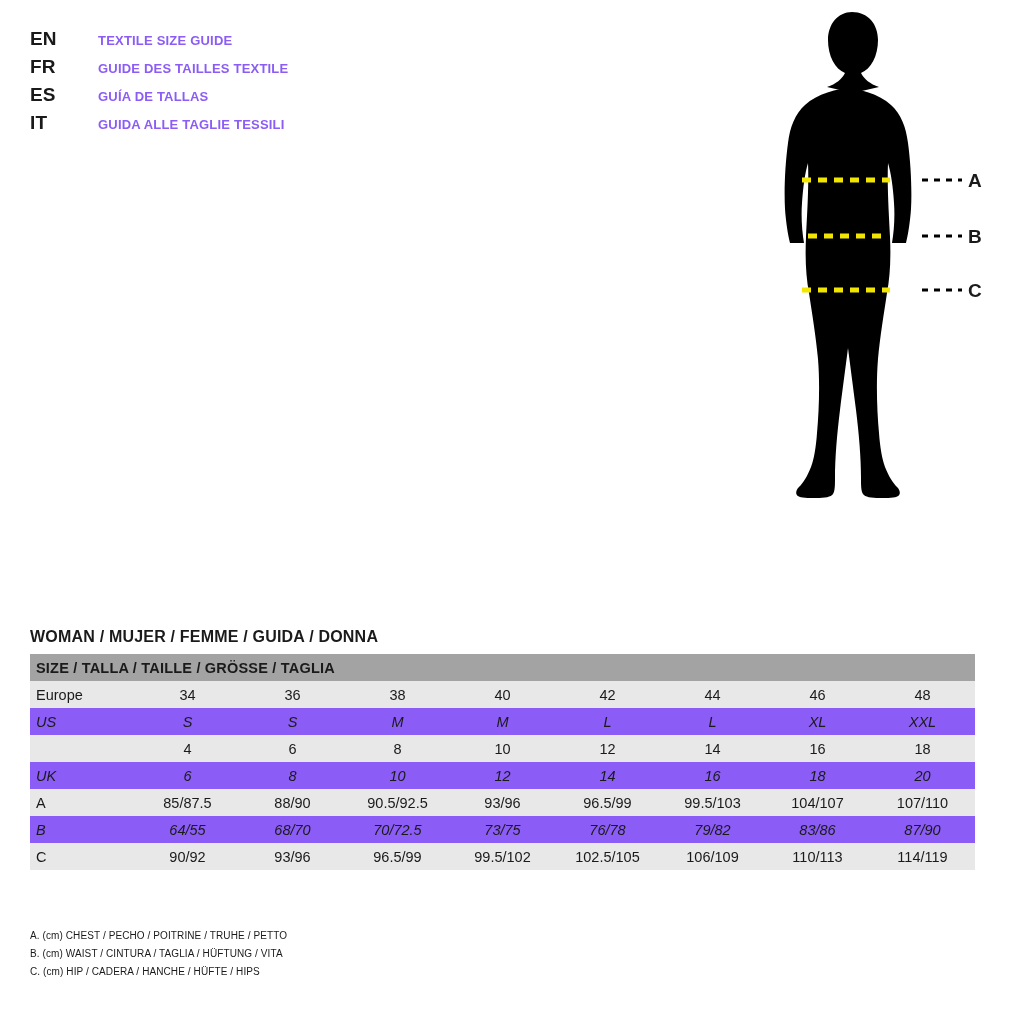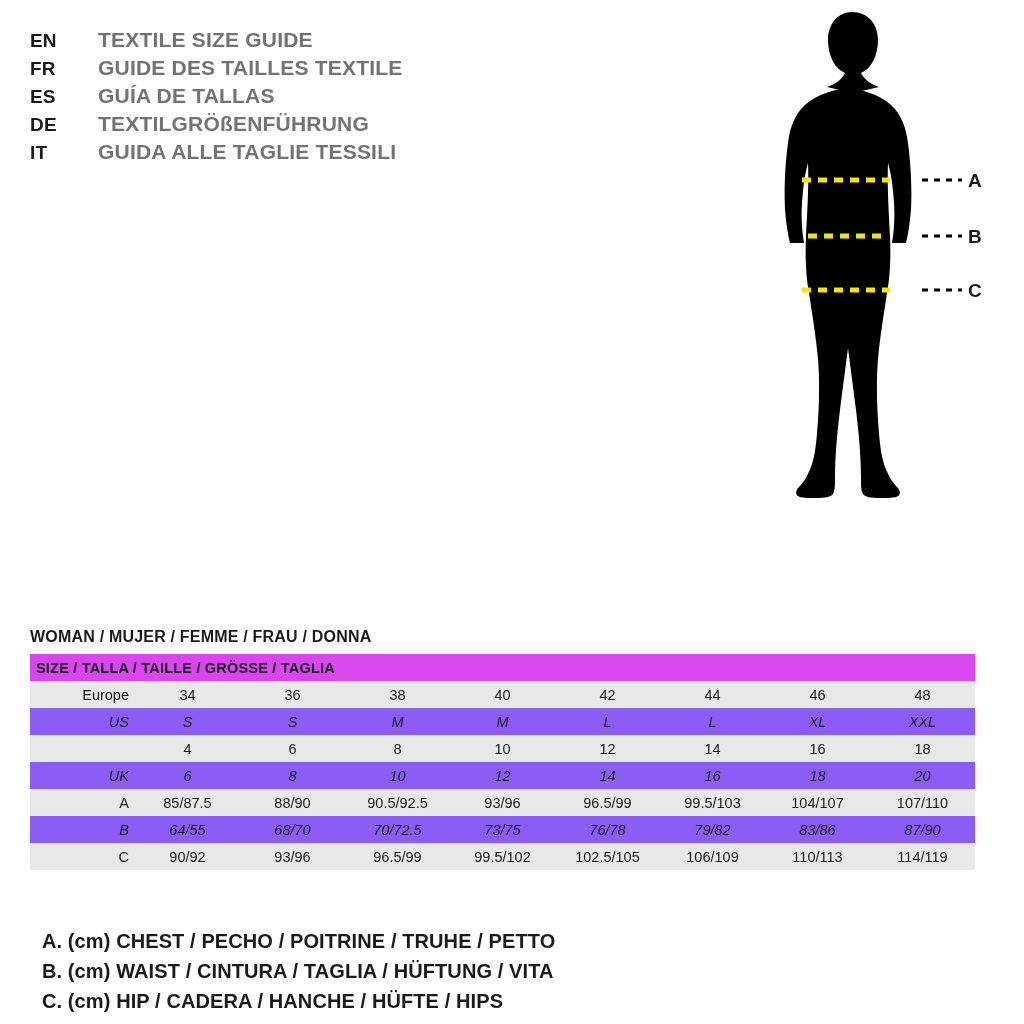--- a/index.html
+++ b/index.html
@@ -33,24 +33,24 @@
   }
   .title-lang {
     width: 68px;
     flex: 0 0 68px;
     font-size: 19px;
     font-weight: bold;
     letter-spacing: 0.2px;
     color: #1a1a1a;
   }
   .title-text {
-    font-size: 21px;
+    font-size: 13px;
     font-weight: bold;
     letter-spacing: 0.2px;
-    color: #737373;
+    color: #8b5cf6;
     white-space: nowrap;
   }
 
   
   .figure {
     position: absolute;
     left: 740px;
     top: 8px;
     width: 270px;
     height: 630px;
@@ -86,72 +86,67 @@
     width: 945px;
     table-layout: fixed;
     font-size: 14.5px;
   }
   table.size-table td {
     padding: 4px 6px;
     height: 27px;
     vertical-align: middle;
     color: #1a1a1a;
   }
-  .row-head { background: #d946ef; }
+  .row-head { background: #a3a3a3; }
   .row-head td {
     font-weight: bold;
     font-size: 14.5px;
     letter-spacing: 0.2px;
   }
   .row-light { background: #e8e8e8; }
   .row-dark  { background: #8b5cf6; font-style: italic; }
   td.label-col {
     width: 170px;
-    text-align: right;
+    text-align: left;
     padding-left: 6px;
   }
   td.val { text-align: center; width: 97px; }
 
   
   .legend {
     position: absolute;
     left: 30px;
     top: 930px;
     width: 600px;
   }
   .legend div {
-    font-size: 20px;
-    font-weight: bold;
+    font-size: 10px;
+    font-weight: normal;
     letter-spacing: 0.1px;
     margin-bottom: 7px;
     color: #1a1a1a;
-    margin-left: 12px;
   }
 </style>
 </head>
 <body>
 
 <div class="page">
 
   <div class="titles">
     <div class="title-row">
       <span class="title-lang">EN</span>
       <span class="title-text">TEXTILE SIZE GUIDE</span>
     </div>
     <div class="title-row">
       <span class="title-lang">FR</span>
       <span class="title-text">GUIDE DES TAILLES TEXTILE</span>
     </div>
     <div class="title-row">
       <span class="title-lang">ES</span>
       <span class="title-text">GUÍA DE TALLAS</span>
-    </div>
-    <div class="title-row">
-      <span class="title-lang">DE</span>
-      <span class="title-text">TEXTILGRÖßENFÜHRUNG</span>
     </div>
     <div class="title-row">
       <span class="title-lang">IT</span>
       <span class="title-text">GUIDA ALLE TAGLIE TESSILI</span>
     </div>
   </div>
 
   <div class="figure">
     <svg width="270" height="630" viewBox="0 0 270 630">
 
@@ -208,21 +203,21 @@
       <line x1="182" y1="172" x2="222" y2="172" stroke="#000000" stroke-width="3" stroke-dasharray="6 6"></line>
       <line x1="182" y1="228" x2="222" y2="228" stroke="#000000" stroke-width="3" stroke-dasharray="6 6"></line>
       <line x1="182" y1="282" x2="222" y2="282" stroke="#000000" stroke-width="3" stroke-dasharray="6 6"></line>
     </svg>
     <span class="measure-label label-a">A</span>
     <span class="measure-label label-b">B</span>
     <span class="measure-label label-c">C</span>
   </div>
 
   <div class="table-wrap">
-    <div class="woman-head">WOMAN / MUJER / FEMME / FRAU / DONNA</div>
+    <div class="woman-head">WOMAN / MUJER / FEMME / GUIDA / DONNA</div>
     <table class="size-table">
       <tbody>
           <tr class="row-head">
         <td colspan="9">SIZE / TALLA / TAILLE / GRÖSSE / TAGLIA</td>
       </tr>
 
       <tr class="row-light">
         <td class="label-col">Europe</td>
         <td class="val">34</td>
         <td class="val">36</td>

